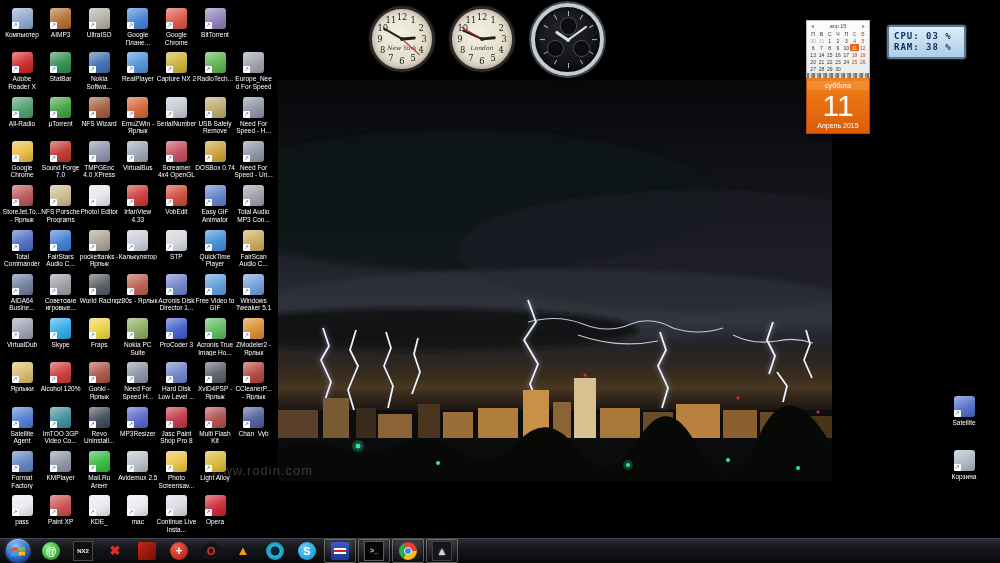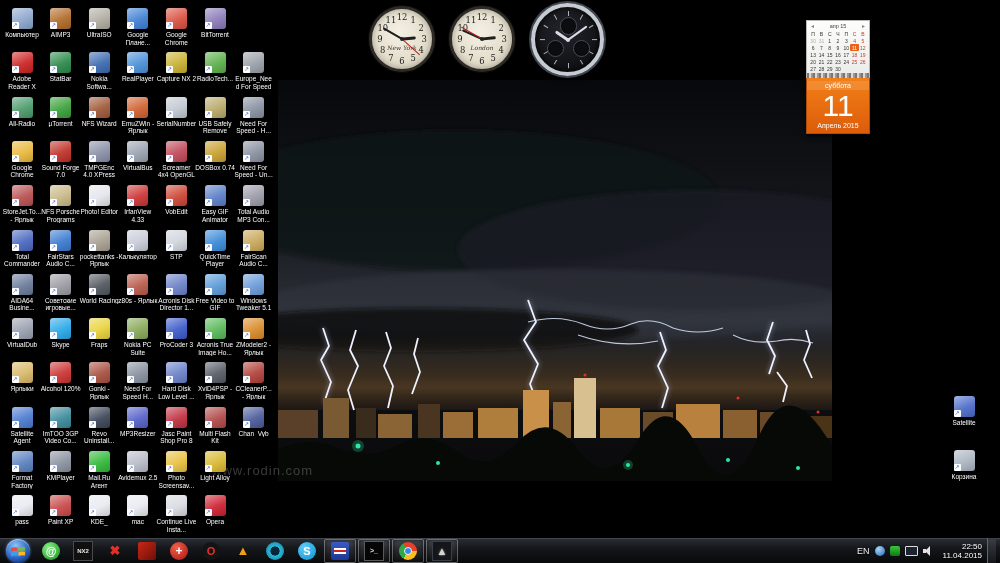--- a/index.html
+++ b/index.html
@@ -681,20 +681,26 @@
         </table>
     </div>
     <div id="cal-spiral"></div>
     <div id="cal-bottom">
       <div id="cal-dayname">суббота</div>
       <div id="cal-daybig">11</div>
       <div id="cal-monthyear">Апрель 2015</div>
     </div>
   </div>
 
+  <div id="meter">
+    <div class="meter-line"><span>CPU:</span>
+      <span>03 %</span></div>
+    <div class="meter-line"><span>RAM:</span>
+      <span>38 %</span></div>
+  </div>
 
   <div id="taskbar">
     <div id="start-button">
       <svg width="14" height="13" viewBox="0 0 14 13">
         <path d="M0,3.2 Q3,1.6 6.4,2.4 L6.4,6 Q3,5.2 0,6.8 Z" fill="#e84c3c"></path>
         <path d="M7.4,2.6 Q10.6,1.2 14,2.2 L14,5.8 Q10.6,4.8 7.4,6.2 Z" fill="#7eb842"></path>
         <path d="M0,7.8 Q3,6.2 6.4,7 L6.4,10.8 Q3,10 0,11.6 Z" fill="#38a2e8"></path>
         <path d="M7.4,7.2 Q10.6,5.8 14,6.8 L14,10.6 Q10.6,9.6 7.4,11 Z" fill="#fcb827"></path>
       </svg>
     </div>
@@ -732,28 +738,14 @@
         <div class="task-btn open">
           <div class="ti command-prompt-icon">&gt;_</div>
         </div>
         <div class="task-btn open">
           <div class="ti chrome-icon"></div>
         </div>
         <div class="task-btn open">
           <div class="ti aida64-icon">▲</div>
         </div>
       </div>
-    <div id="tray">
-      <span class="tray-lang">EN</span>
-      <span id="tray-icons" style="display: inline-flex; align-items: center; gap: 5px;">
-          <span class="tray-ico network-globe-icon"></span>
-          <span class="tray-ico activity-icon"></span>
-          <span class="tray-ico display-icon"></span>
-          <span class="tray-ico volume-icon"></span>
-        </span>
-      <div id="tray-clock">
-        <div>22:50</div>
-        <div>11.04.2015</div>
-      </div>
-      <div id="show-desktop"></div>
-    </div>
   </div>
 </div>
 
 </body></html>

